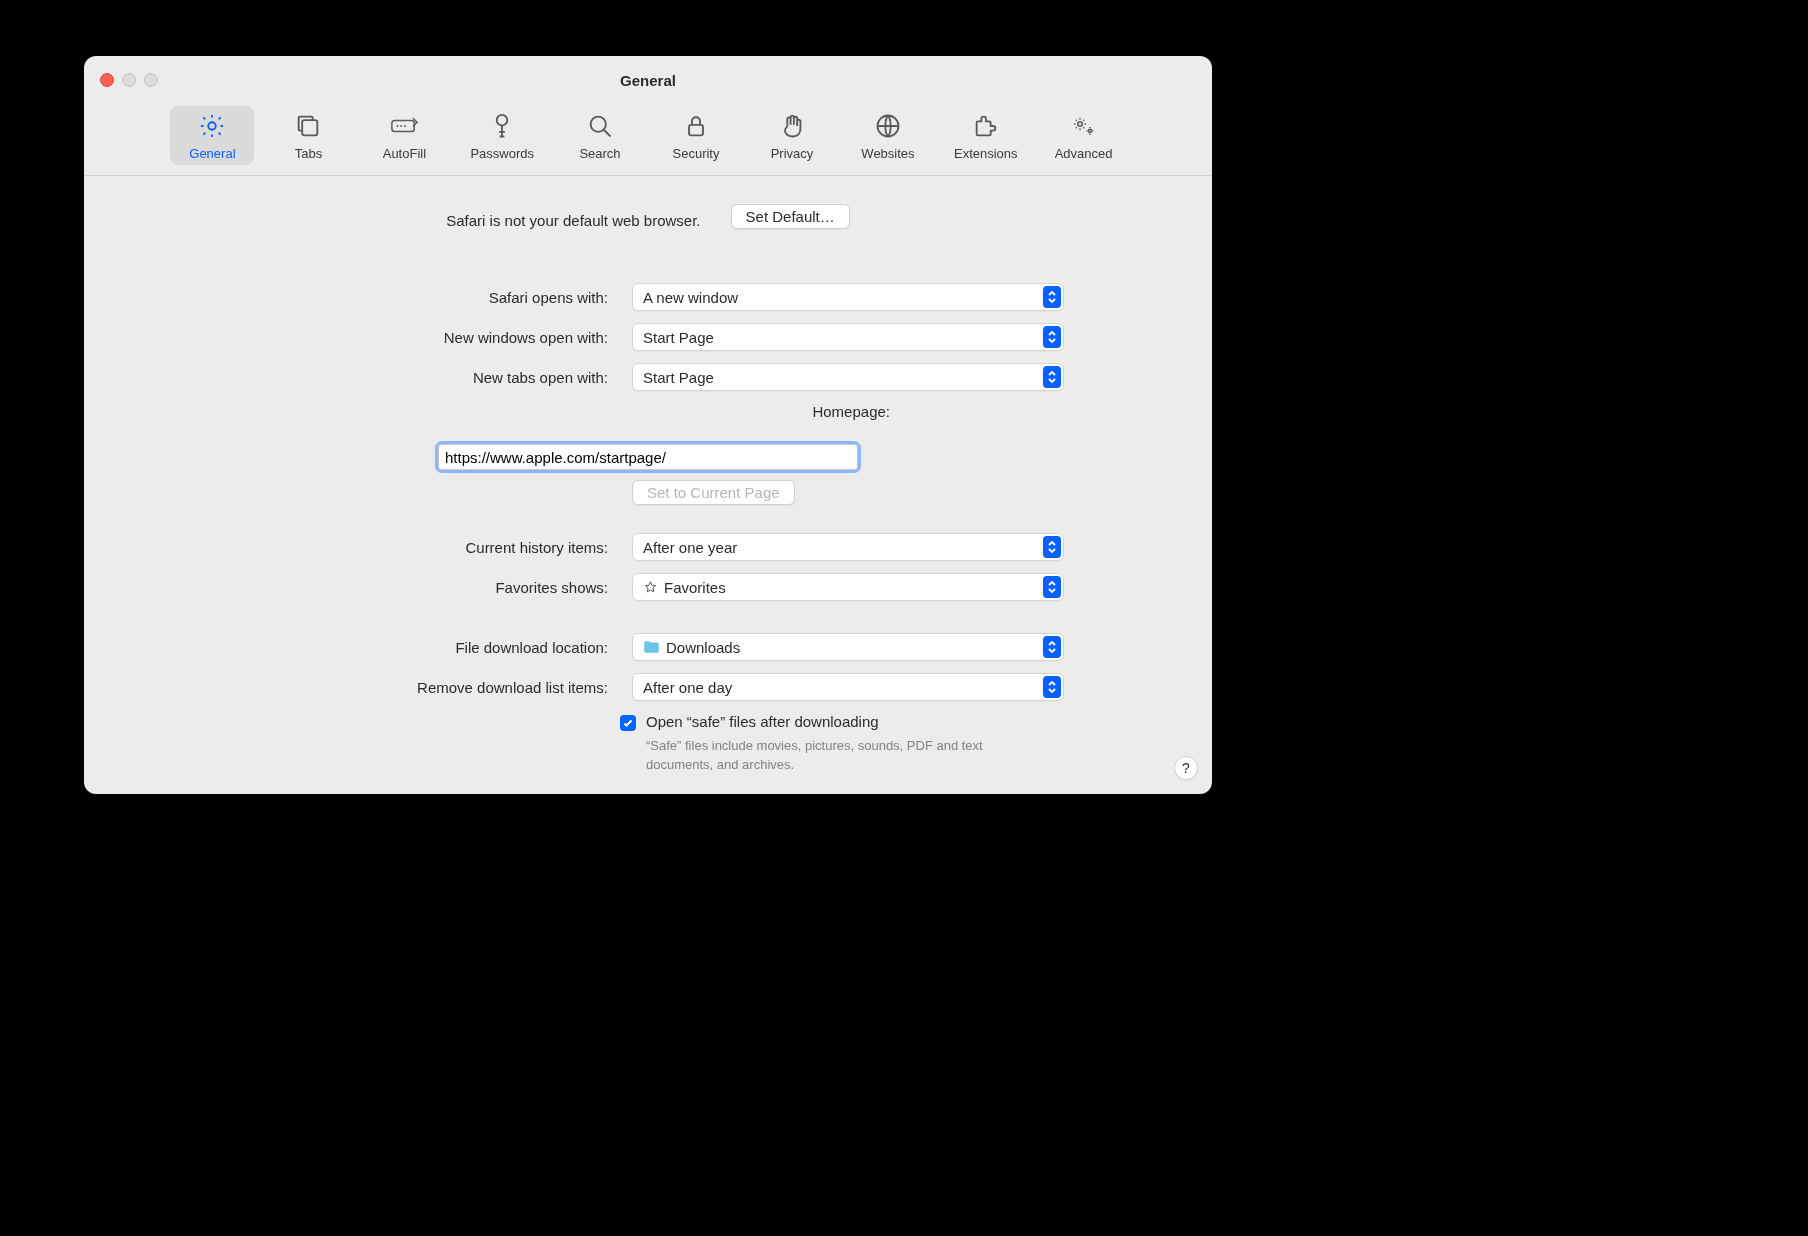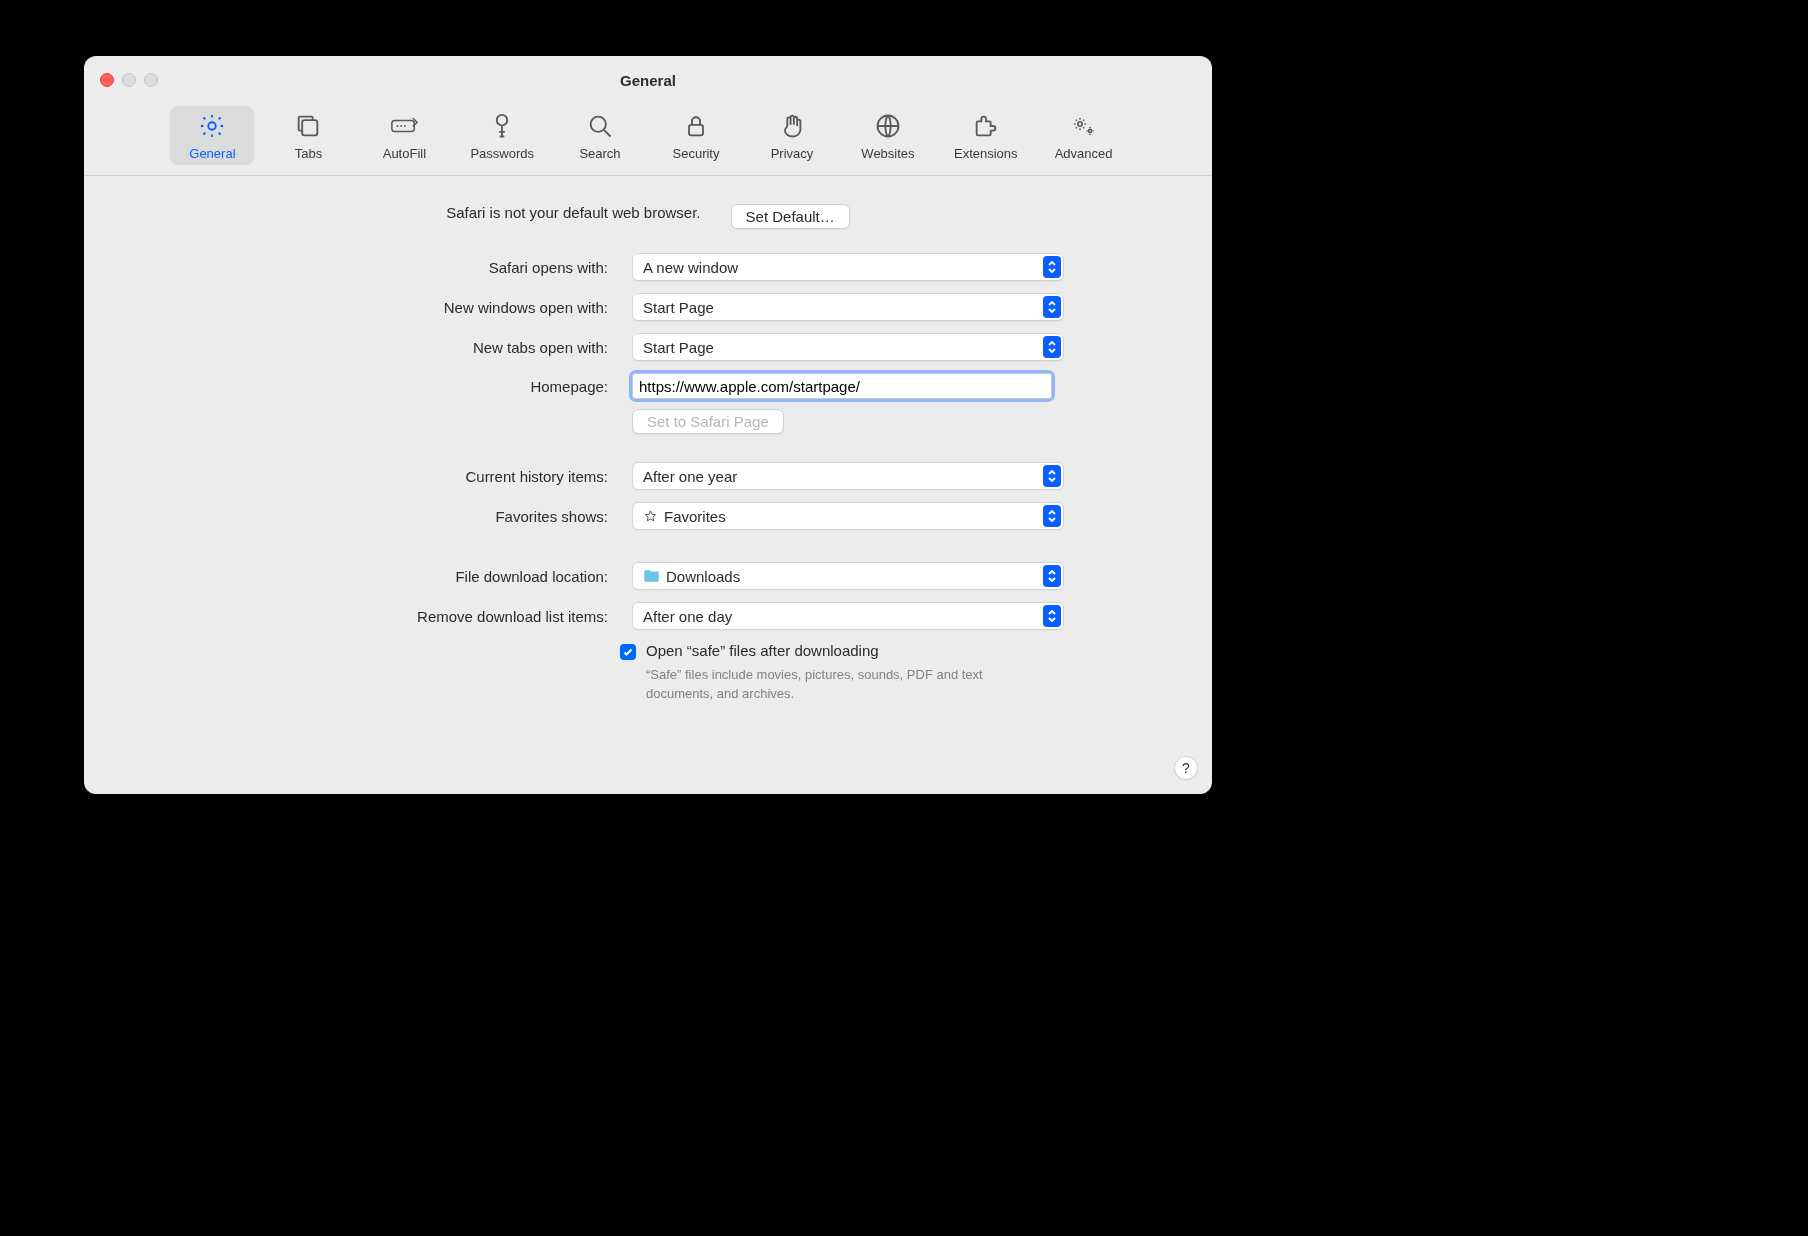--- a/index.html
+++ b/index.html
@@ -62,22 +62,22 @@
   .toolbtn.active svg { stroke: #0a60ff; fill: none; }
   .toolbtn.active .lbl { color: #0a60ff; }
   .toolbtn svg { stroke: #5a5a5a; fill: none; stroke-width: 1.6; }
   .toolbtn .lbl { font-size: 13px; color: #3a3a3a; }
 
   .content {
     padding: 28px 40px 20px;
     position: relative;
   }
   .defaultrow {
-    display:flex; justify-content:center; align-items:flex-start; gap: 30px;
-    margin-bottom: 24px;
+    display:flex; justify-content:center; align-items:flex-end; gap: 30px;
+    margin-bottom: 54px;
   }
   .defaultrow .msg { font-size: 15px; color: #2b2b2b; }
   .pushbtn {
     background: #fff;
     border: 0.5px solid #d0d0d0;
     border-radius: 6px;
     padding: 3px 14px;
     font-size: 15px;
     color: #2b2b2b;
     box-shadow: 0 1px 1px rgba(0,0,0,0.06);
@@ -343,28 +343,28 @@
             <svg viewBox="0 0 10 6">
               <path d="M2 4l3-3 3 3"></path>
             </svg>
             <svg viewBox="0 0 10 6">
               <path d="M2 2l3 3 3-3"></path>
             </svg>
           </div>
       </div>
     </div>
 
-    <div class="formrow" style="margin-bottom:10px;">
+    <div class="formrow" style="margin-bottom:10px;flex-direction:column;">
       <div class="formlabel">Homepage:</div>
       <input class="textfield" type="text" value="https://www.apple.com/startpage/" style="">
     </div>
 
     <div class="formrow" style="margin-bottom:0;">
       <div class="formlabel"></div>
-      <button class="pushbtn disabled">Set to Safari Page</button>
+      <button class="pushbtn disabled">Set to Current Page</button>
     </div>
 
     <div class="spacer"></div>
 
     <div class="formrow">
       <div class="formlabel">Current history items:</div>
       <div class="select">
         <span>After one year</span>
         <div class="chevcap">
             <svg viewBox="0 0 10 6">

